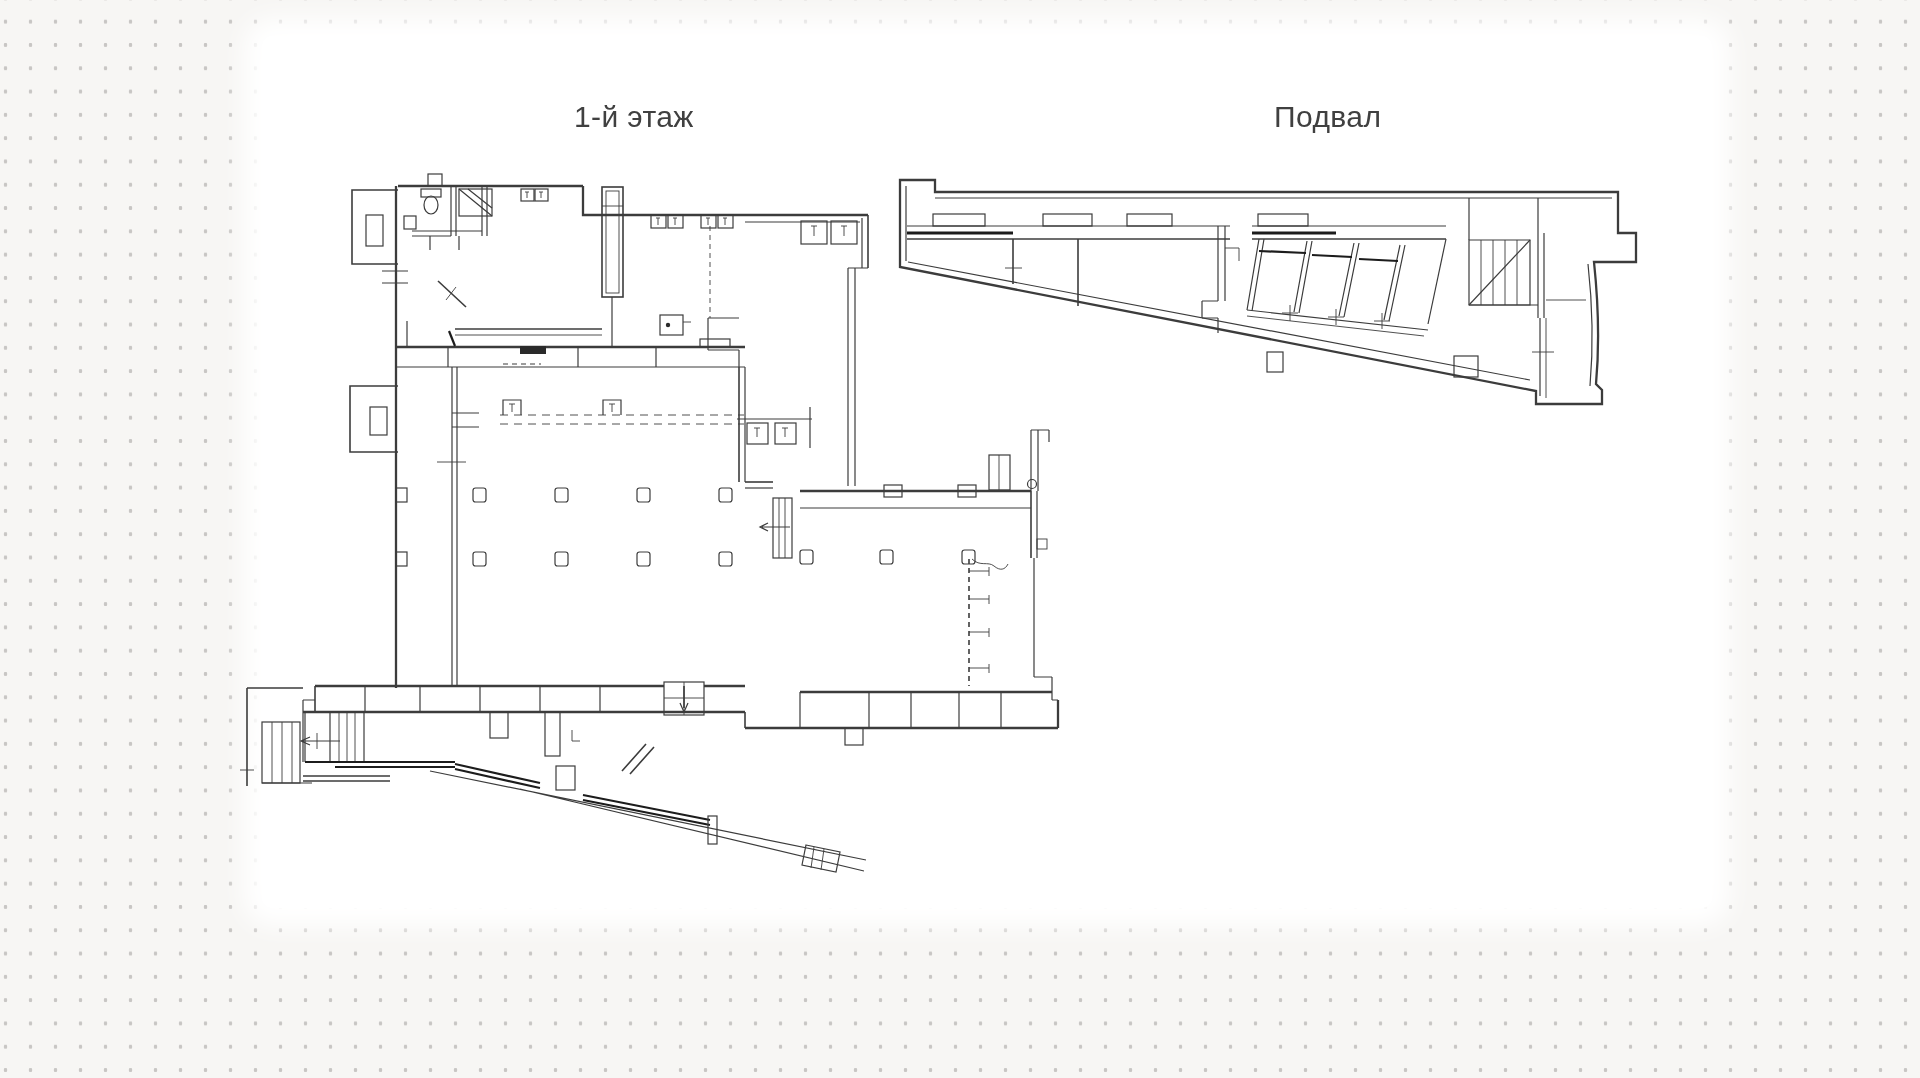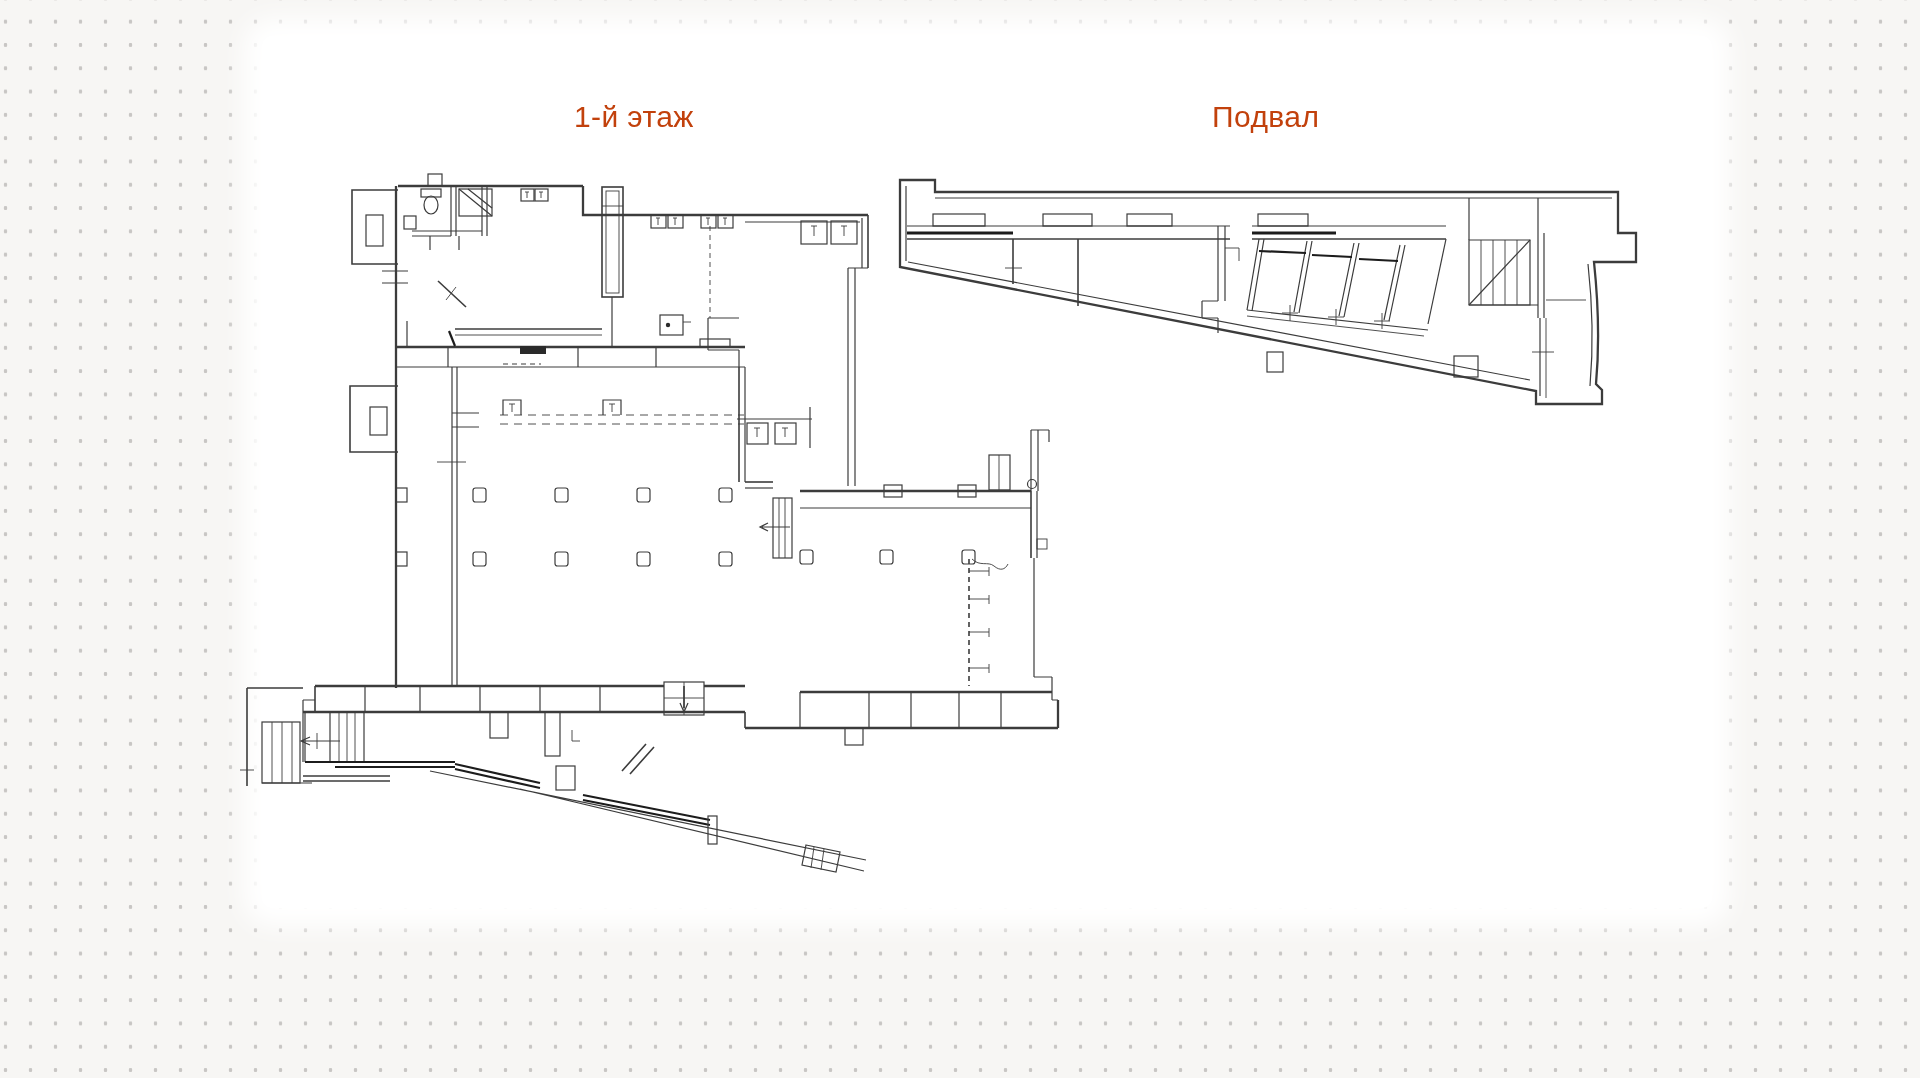--- a/index.html
+++ b/index.html
@@ -11,25 +11,25 @@
     background-size:25px 23.3px;
     background-position:18px 10px;
   }
   .paper{
     position:absolute;left:262px;top:36px;width:1450px;height:872px;
     background:#ffffff;border-radius:10px;
     box-shadow:0 0 26px 18px #ffffff;
   }
   .plan-title{
     position:absolute;top:100px;height:34px;line-height:34px;
-    font-size:30px;font-weight:300;letter-spacing:.4px;color:#c2410c;
+    font-size:30px;font-weight:300;letter-spacing:.4px;color:#404040;
     white-space:nowrap;
   }
   #title-floor1{left:574px;}
-  #title-basement{left:1212px;}
+  #title-basement{left:1274px;}
   svg.draw{position:absolute;left:0;top:0;}
   .l{stroke:#3c3c3c;fill:none;stroke-width:1.2px;stroke-linecap:butt;stroke-linejoin:miter;}
   .l09{stroke-width:.9px;}
   .l16{stroke-width:1.6px;}
   .l2{stroke-width:2.3px;}
   .dk{stroke:#1c1c1c;stroke-width:3px;}
   .dk2{stroke:#1c1c1c;stroke-width:2.2px;}
   .dsh{stroke-dasharray:8 6;}
   .dsh2{stroke-dasharray:5 4;}
   .fil{fill:#2a2a2a;stroke:none;}

